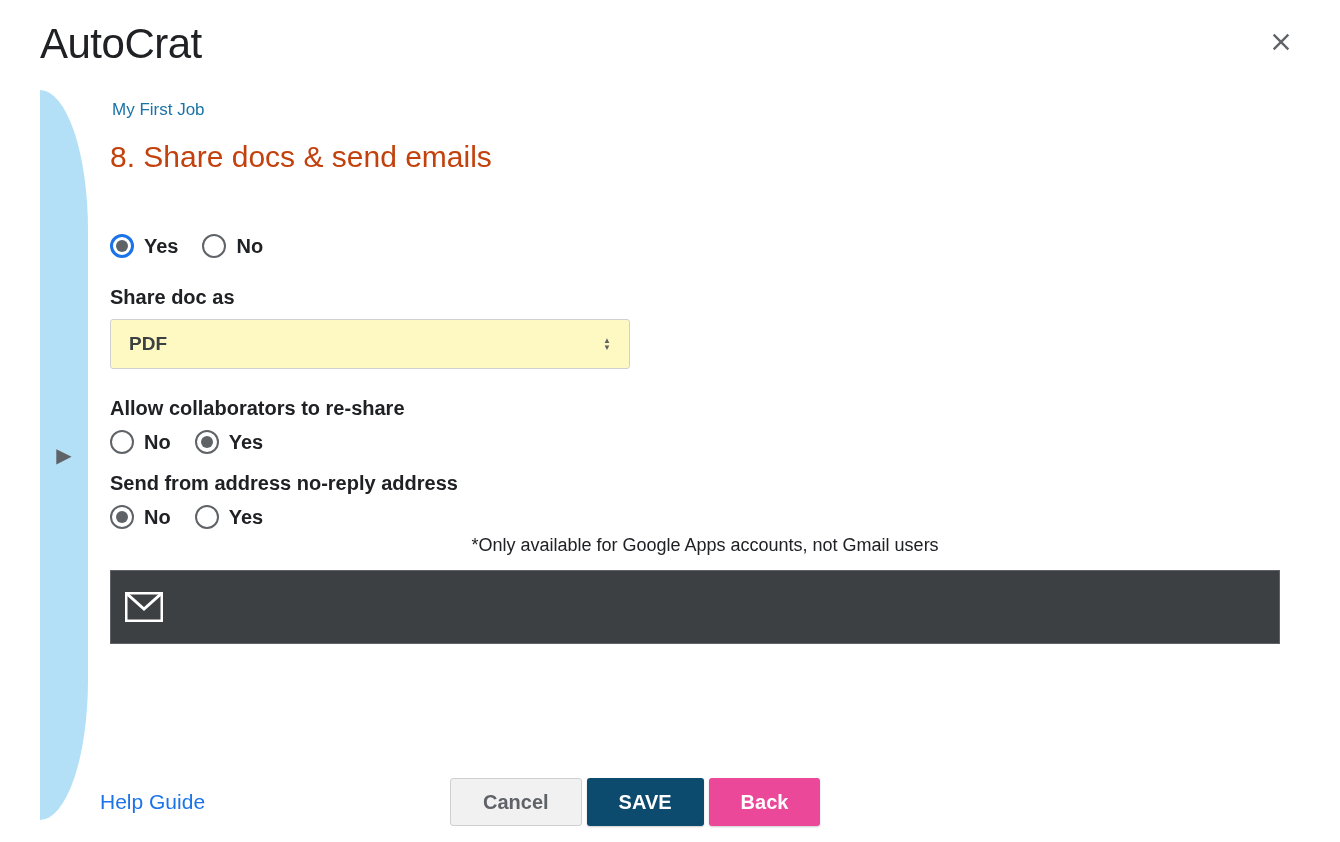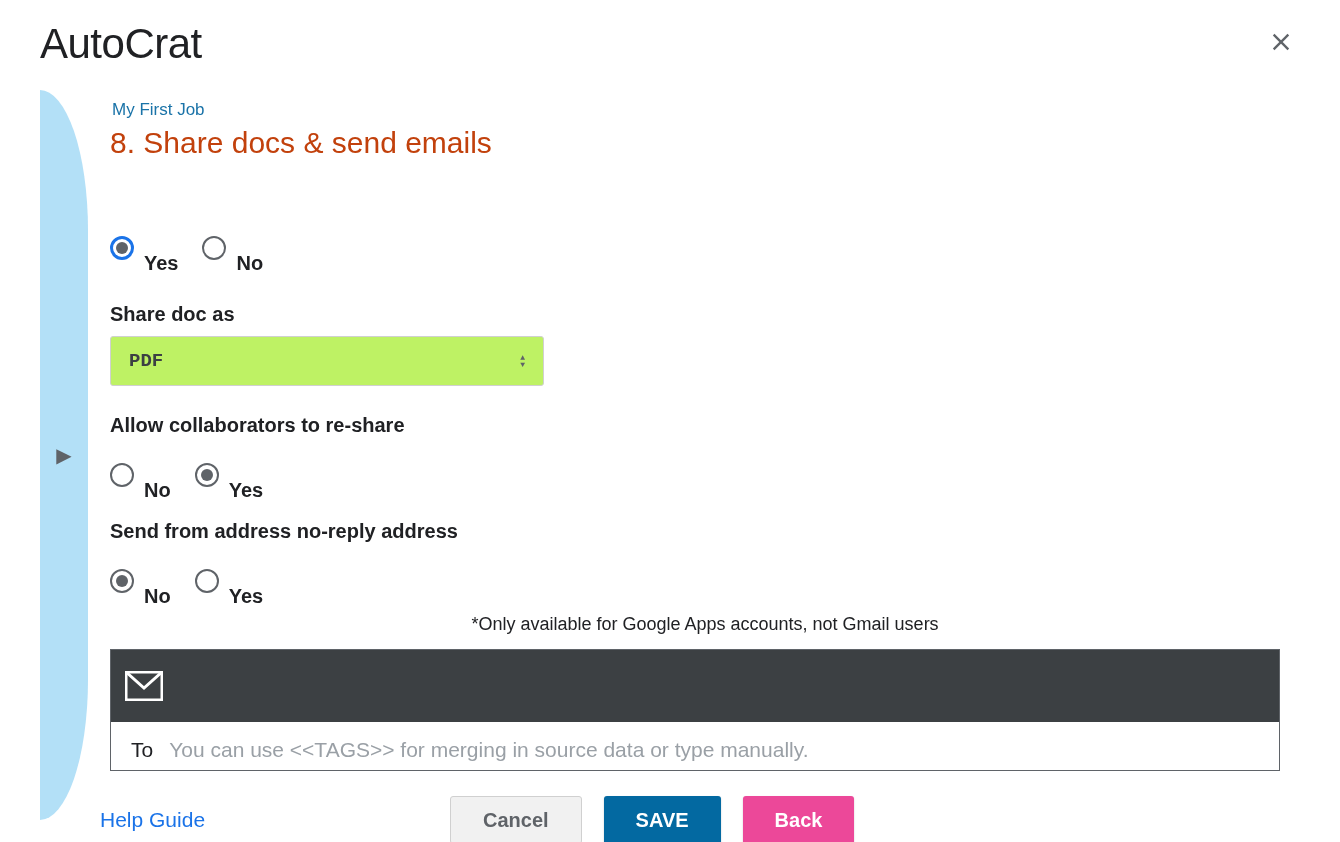--- a/index.html
+++ b/index.html
@@ -58,21 +58,21 @@
     .content {
       position: absolute;
       left: 70px;
       top: 10px;
       right: 0;
       bottom: 0;
     }
     .breadcrumb {
       font-size: 17px;
       color: #1a73a8;
-      margin-bottom: 6px;
+      margin-bottom: 20px;
       margin-left: 2px;
     }
     .step-title {
       font-size: 30px;
       font-weight: 400;
       color: #c2410c;
       margin-bottom: 60px;
     }
     .form-group {
       margin-bottom: 28px;
@@ -121,34 +121,32 @@
       height: 12px;
       border-radius: 50%;
       background: #5f6368;
       display: block;
     }
     .radio-label {
       font-size: 20px;
       font-weight: 700;
       color: #202124;
       margin-right: 14px;
-      margin-top: 32px;
     }
     .select-box {
-      width: 434px;
+      width: 520px;
       height: 50px;
-      background: #bef264;
+      background: #fef9c3;
       border: 1px solid #d0d0d0;
       border-radius: 3px;
       display: flex;
       align-items: center;
       justify-content: space-between;
       padding: 0 18px;
       cursor: pointer;
-      font-family: Liberation Mono, monospace;
     }
     .select-value {
       font-size: 19px;
       font-weight: 700;
       color: #3c4043;
     }
     .select-arrows {
       display: flex;
       flex-direction: column;
       font-size: 8px;
@@ -183,55 +181,55 @@
       font-size: 21px;
       color: #202124;
     }
     .email-to-placeholder {
       font-size: 21px;
       color: #9aa0a6;
     }
     .footer {
       position: absolute;
       left: 60px;
-      bottom: 10px;
+      bottom: 28px;
       right: 0;
       display: flex;
       align-items: center;
     }
     .help-link {
       font-size: 21px;
       color: #1a73e8;
       cursor: pointer;
     }
     .button-bar {
       position: absolute;
       left: 350px;
       display: flex;
-      gap: 22px;
+      gap: 5px;
     }
     .btn {
       height: 48px;
       padding: 0 32px;
       font-size: 20px;
       font-weight: 700;
       border-radius: 3px;
       border: none;
       cursor: pointer;
       display: flex;
       align-items: center;
       justify-content: center;
     }
     .btn-cancel {
       background: #f1f1f1;
       color: #5f6368;
       border: 1px solid #d0d0d0;
     }
     .btn-save {
-      background: #0369a1;
+      background: #0c4a6e;
       color: #fff;
     }
     .btn-back, .btn-next {
       background: #ec4899;
       color: #fff;
     }
     .btn-save, .btn-back, .btn-next {
       box-shadow: 0 1px 2px rgba(0,0,0,0.2);
     }
   </style>
@@ -298,24 +296,20 @@
       <div class="hint-text">*Only available for Google Apps accounts, not Gmail users</div>
     </div>
 
     <div class="email-box">
       <div class="email-header">
         <svg width="38" height="30" viewBox="0 0 38 30">
           <rect x="1" y="1" width="36" height="28" fill="none" stroke="#fff" stroke-width="3"></rect>
           <polyline points="1,1 19,17 37,1" fill="none" stroke="#fff" stroke-width="3"></polyline>
         </svg>
       </div>
-      <div class="email-to-row">
-        <span class="email-to-label">To</span>
-        <span class="email-to-placeholder">You can use &lt;&lt;TAGS&gt;&gt; for merging in source data or type manually.</span>
-      </div>
     </div>
   </div>
 
   <div class="footer">
     <span class="help-link">Help Guide</span>
     <div class="button-bar">
       <button class="btn btn-cancel">Cancel</button>
       <button class="btn btn-save">SAVE</button>
       <button class="btn btn-back">Back</button>
     </div>

